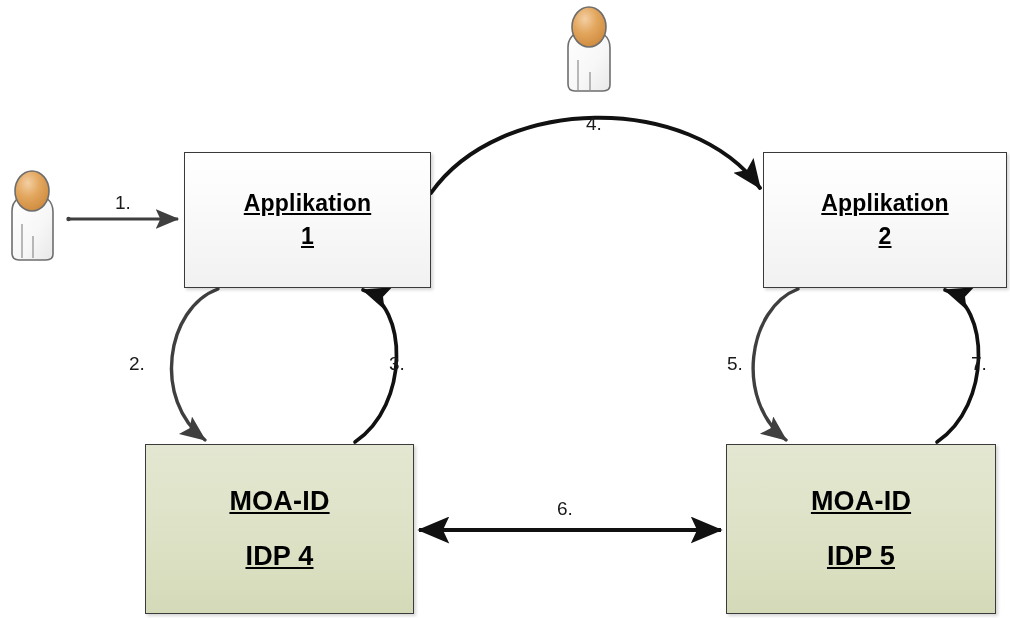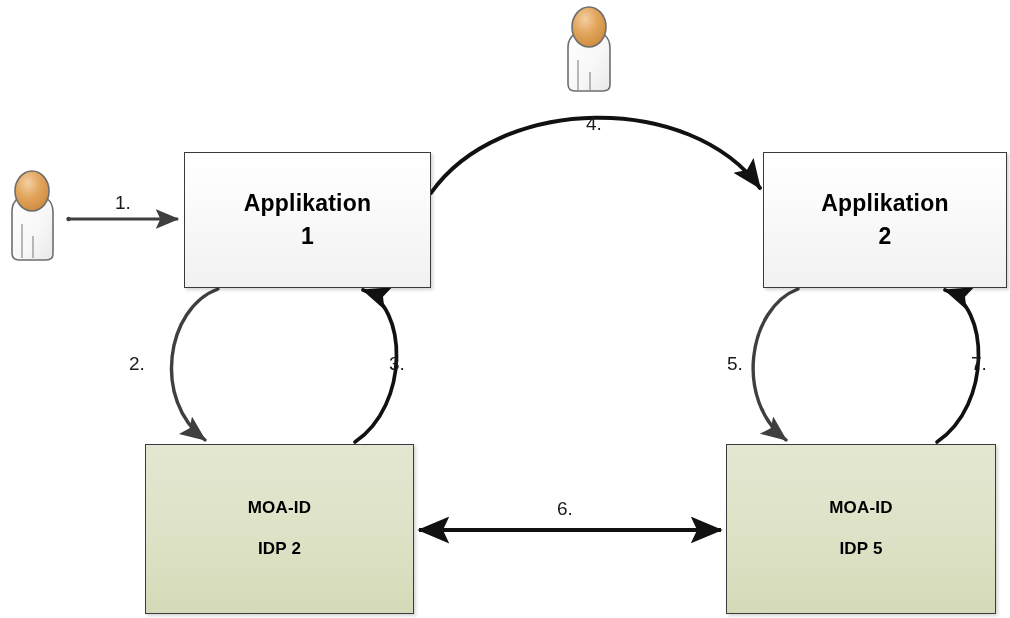--- a/index.html
+++ b/index.html
@@ -39,26 +39,26 @@
   .node-app {
     border: 1.6px solid #3a3a3a;
     background: linear-gradient(to bottom, #ffffff 0%, #fbfbfb 35%, #f1f1f1 100%);
     font-size: 23px;
     line-height: 1.42;
     box-shadow: 2px 2px 3px rgba(0,0,0,0.17);
   }
   .node-idp {
     border: 1.6px solid #3b3b3b;
     background: linear-gradient(to bottom, #e3e7d1 0%, #dde2c6 55%, #d4dab8 100%);
-    font-size: 17px;
+    font-size: 27px;
     line-height: 1.45;
     box-shadow: 2px 2px 3px rgba(0,0,0,0.17);
     gap: 16px;
   }
-  .node-line { display: block; }
+  .node-line { display: block; text-decoration: underline; }
 
   .edge-label {
     position: absolute;
     font-family: "Liberation Sans", sans-serif;
     font-size: 19px;
     color: #1a1a1a;
     white-space: nowrap;
   }
 </style>
 </head>
@@ -141,21 +141,21 @@
     <span class="node-line">1</span>
   </div>
 
   <div class="node-box node-app" style="left:763px; top:152px; width:244px; height:136px;">
     <span class="node-line">Applikation</span>
     <span class="node-line">2</span>
   </div>
 
   <div class="node-box node-idp" style="left:145px; top:444px; width:269px; height:170px;">
     <span class="node-line">MOA-ID</span>
-    <span class="node-line">IDP 2</span>
+    <span class="node-line">IDP 4</span>
   </div>
 
   <div class="node-box node-idp" style="left:726px; top:444px; width:270px; height:170px;">
     <span class="node-line">MOA-ID</span>
     <span class="node-line">IDP 5</span>
   </div>
 
   <div class="edge-label" style="left:115px; top:192px;">1.</div>
   <div class="edge-label" style="left:129px; top:353px;">2.</div>
   <div class="edge-label" style="left:389px; top:353px;">3.</div>

